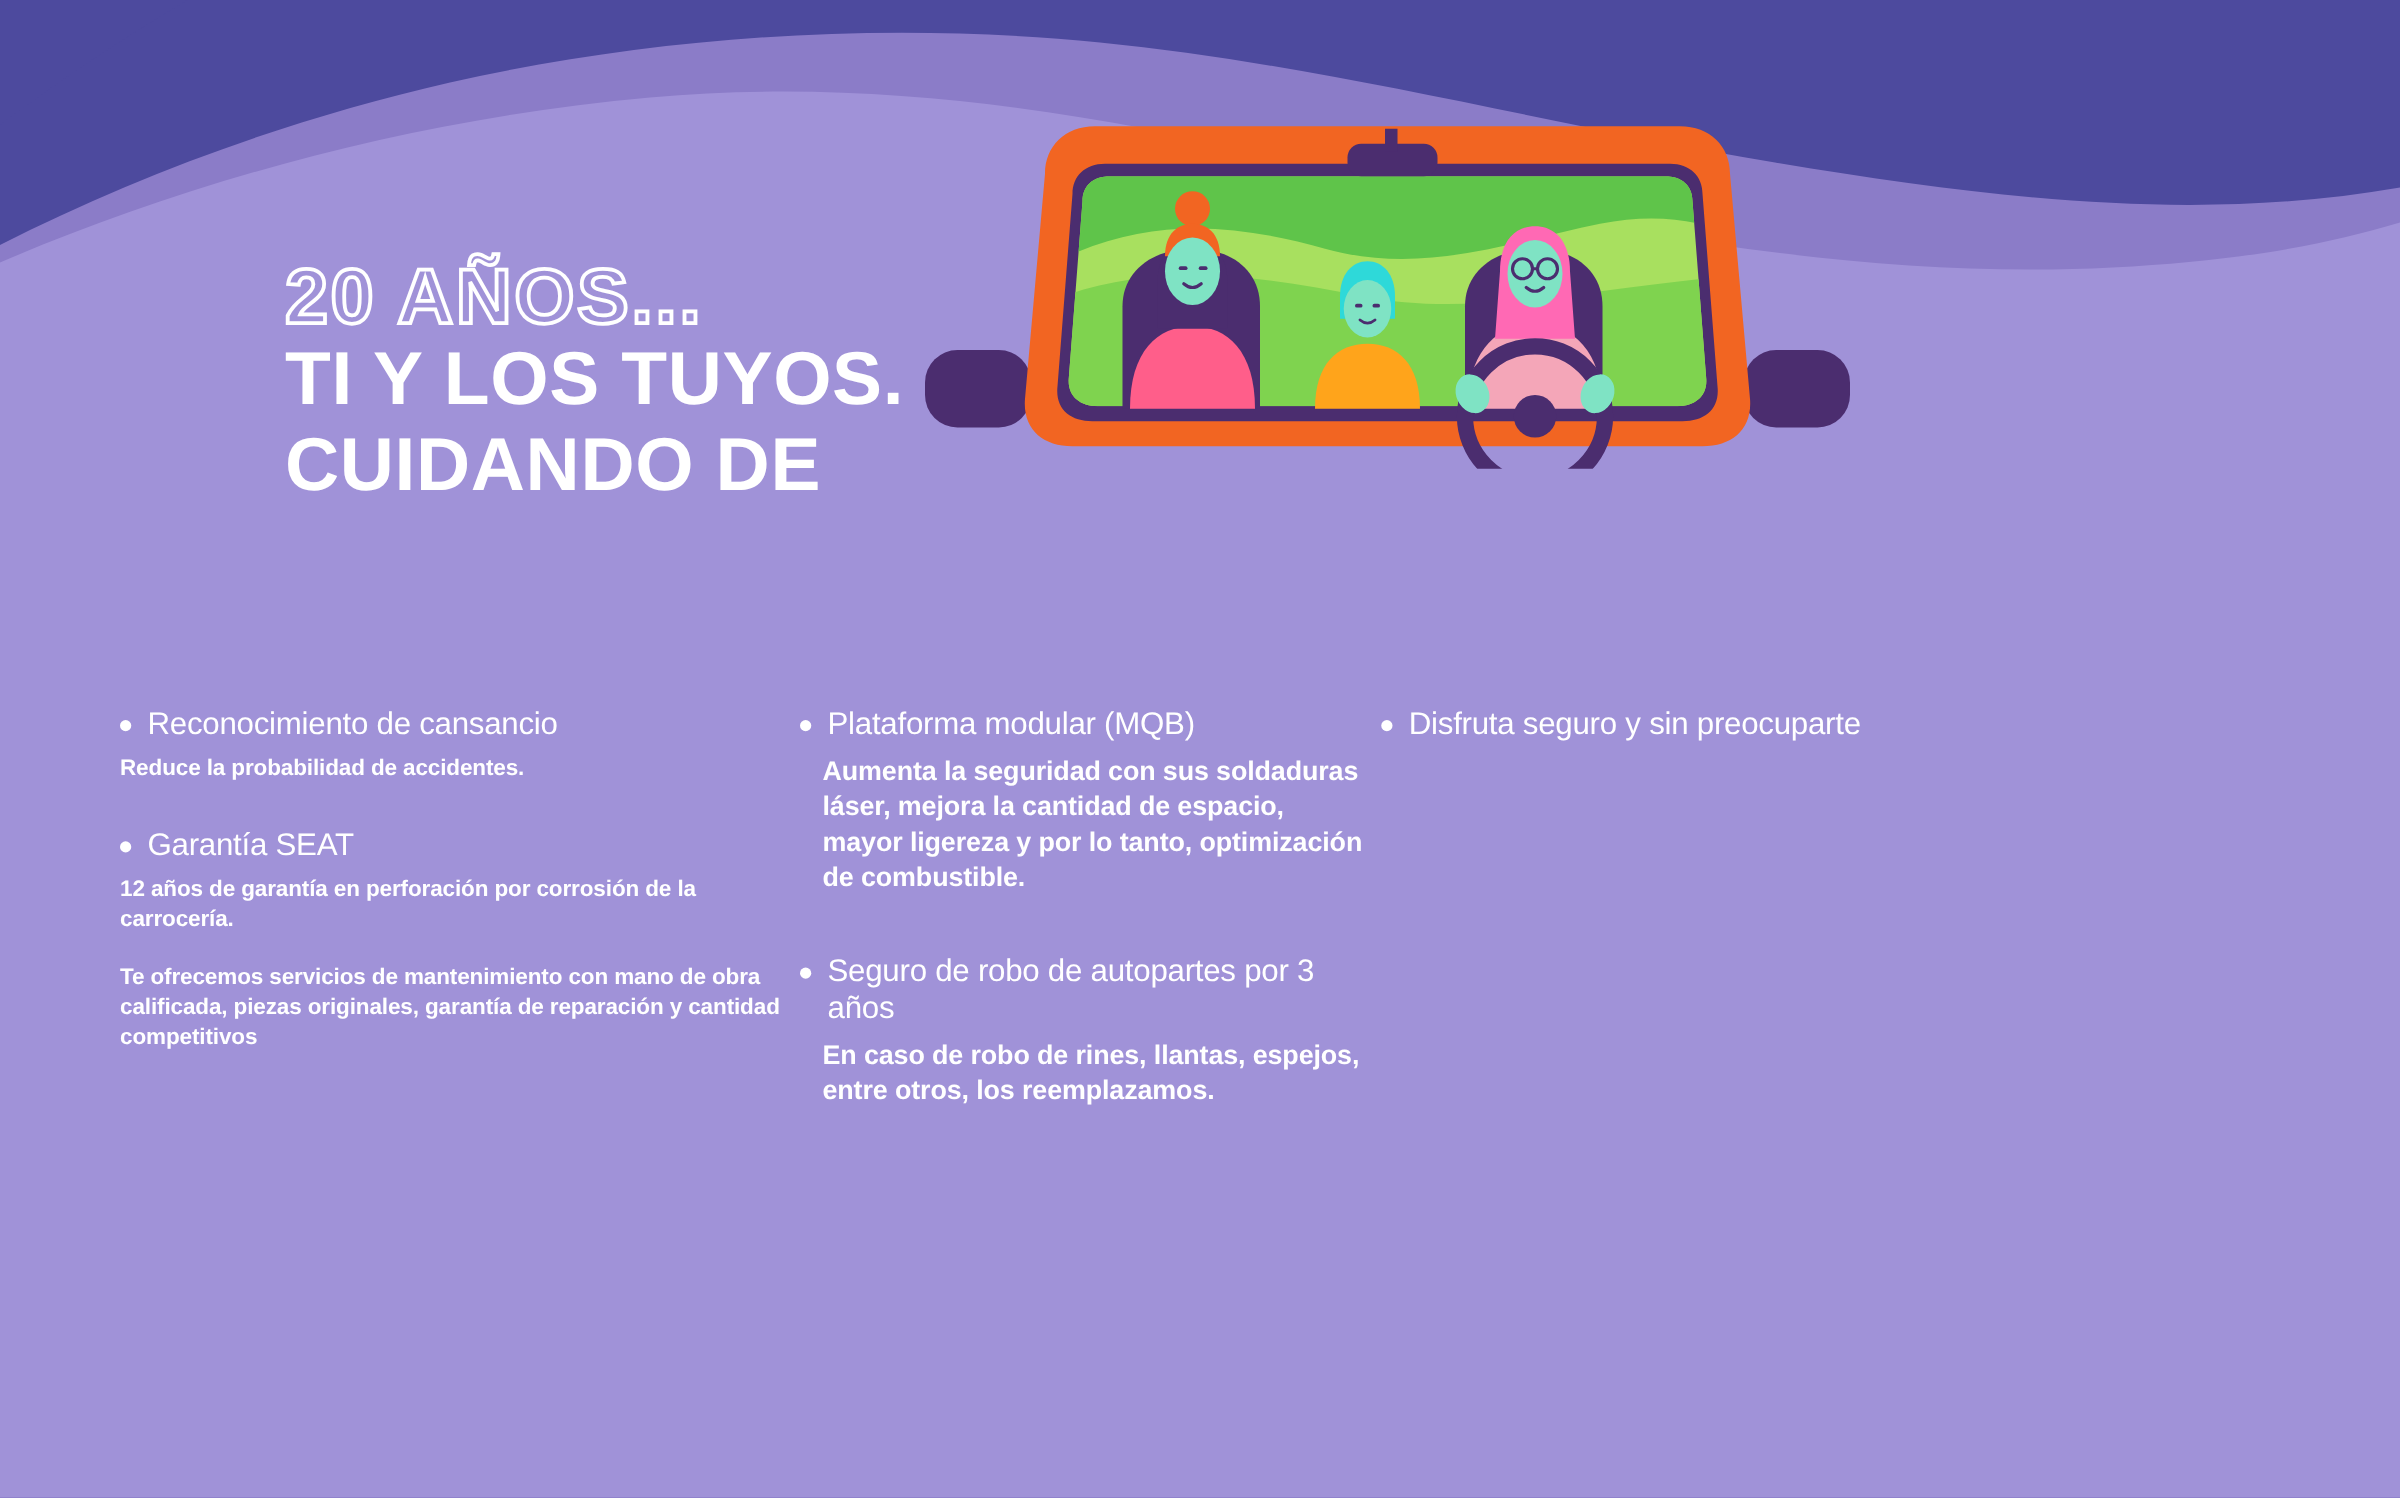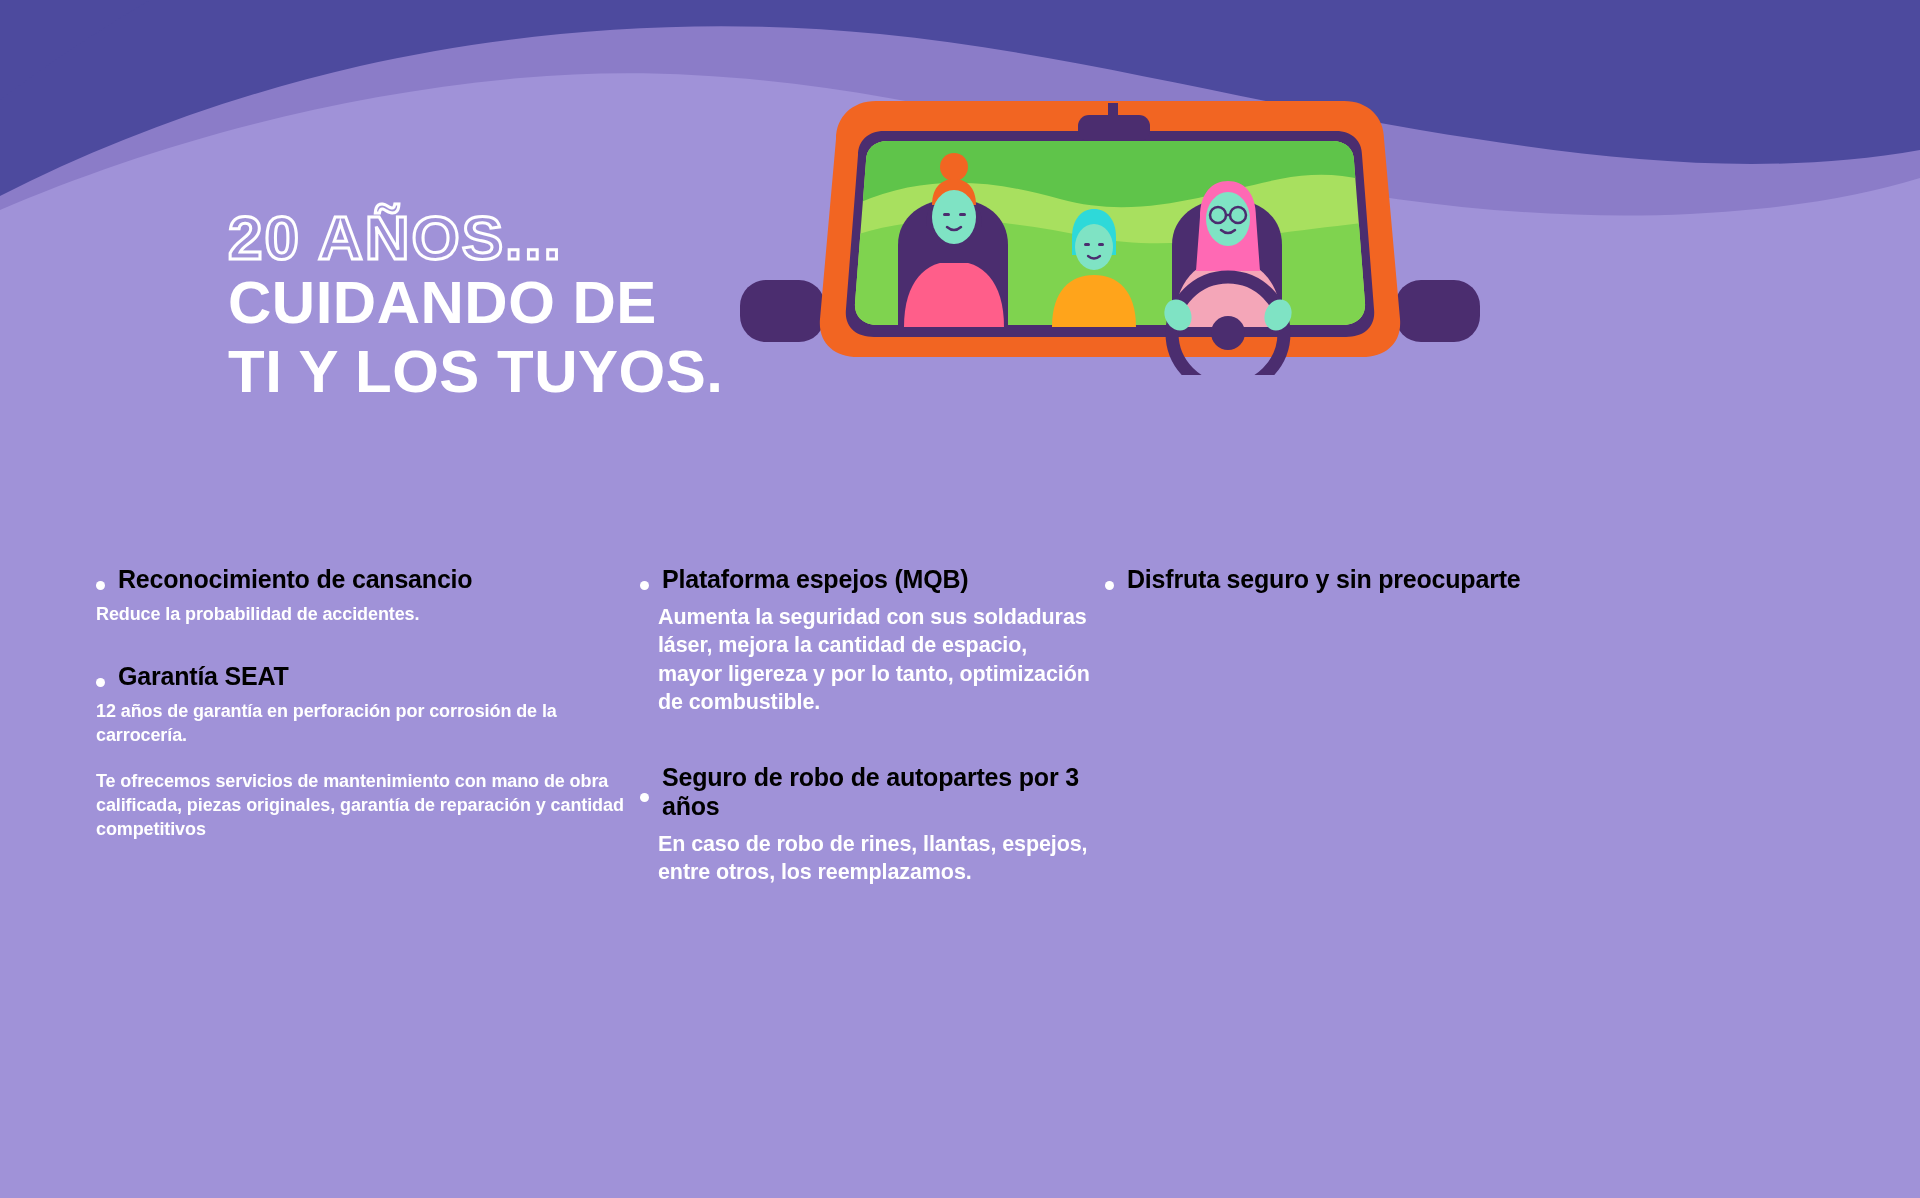--- a/index.html
+++ b/index.html
@@ -43,23 +43,23 @@
   }
   .col { position:relative; }
   .col-1 { width:630px; padding-left:96px; }
   .col-2 { width:460px; padding-left:10px; }
   .col-3 { width:560px; padding-left:15px; }
 
   .block { margin-bottom:26px; }
 
   .bullet-head {
     display:flex;
-    align-items:center;
-    color:#000000;
-    font-weight:700;
+    align-items:flex-start;
+    color:#ffffff;
+    font-weight:400;
     font-size:25px;
     line-height:1.18;
     letter-spacing:-0.2px;
     margin-bottom:8px;
   }
   .bullet-dot {
     flex:0 0 auto;
     width:9px; height:9px;
     background:#ffffff;
     border-radius:50%;
@@ -98,22 +98,22 @@
 
     <path fill="#4d4a9e" d="M1920,0 L1920,150 C1760,178 1600,160 1420,130 C1230,98 1060,52 880,34 C700,16 520,30 360,66 C230,96 110,140 0,196 L0,0 Z"></path>
 
     <path fill="#a092d8" d="M0,210 C140,150 320,96 520,78 C720,60 900,96 1090,140 C1290,186 1490,224 1690,214 C1790,209 1860,196 1920,178 L1920,1198 L0,1198 Z"></path>
 
     <path fill="#4d4a9e" d="M0,0 L150,0 C100,30 50,62 0,100 Z"></path>
   </svg>
 
   <div class="headline">
     <div class="hl-outline">20 AÑOS...</div>
+    <div class="hl-solid">TI Y LOS TUYOS.</div>
     <div class="hl-solid">CUIDANDO DE</div>
-    <div class="hl-solid">TI Y LOS TUYOS.</div>
   </div>
 
   <svg class="illustration" width="740" height="280" viewBox="0 0 740 280">
 
     <rect x="0" y="185" width="85" height="62" rx="26" fill="#4b2d6f"></rect>
     <rect x="655" y="185" width="85" height="62" rx="26" fill="#4b2d6f"></rect>
 
     <path d="M96,44 C96,22 112,6 136,6 L604,6 C628,6 644,22 644,44 L660,224 C662,248 646,262 622,262 L118,262 C94,262 78,248 80,224 Z" fill="#f26522"></path>
 
     <path d="M118,60 C118,46 128,36 144,36 L596,36 C612,36 622,46 622,60 L634,214 C636,232 624,242 606,242 L134,242 C116,242 104,232 106,214 Z" fill="#4b2d6f"></path>
@@ -188,21 +188,21 @@
         </div>
         <div class="body-text">12 años de garantía en perforación por corrosión de la carrocería.</div>
         <div class="body-text">Te ofrecemos servicios de mantenimiento con mano de obra calificada, piezas originales, garantía de reparación y cantidad competitivos</div>
       </div>
     </div>
 
     <div class="col col-2 c2">
       <div class="block">
         <div class="bullet-head">
           <span class="bullet-dot"></span>
-          <span class="bullet-text">Plataforma espejos (MQB)</span>
+          <span class="bullet-text">Plataforma modular (MQB)</span>
         </div>
         <div class="body-text">Aumenta la seguridad con sus soldaduras láser, mejora la cantidad de espacio, mayor ligereza y por lo tanto, optimización de combustible.</div>
       </div>
 
       <div class="gap-md"></div>
 
       <div class="block">
         <div class="bullet-head">
           <span class="bullet-dot"></span>
           <span class="bullet-text">Seguro de robo de autopartes por 3 años</span>

